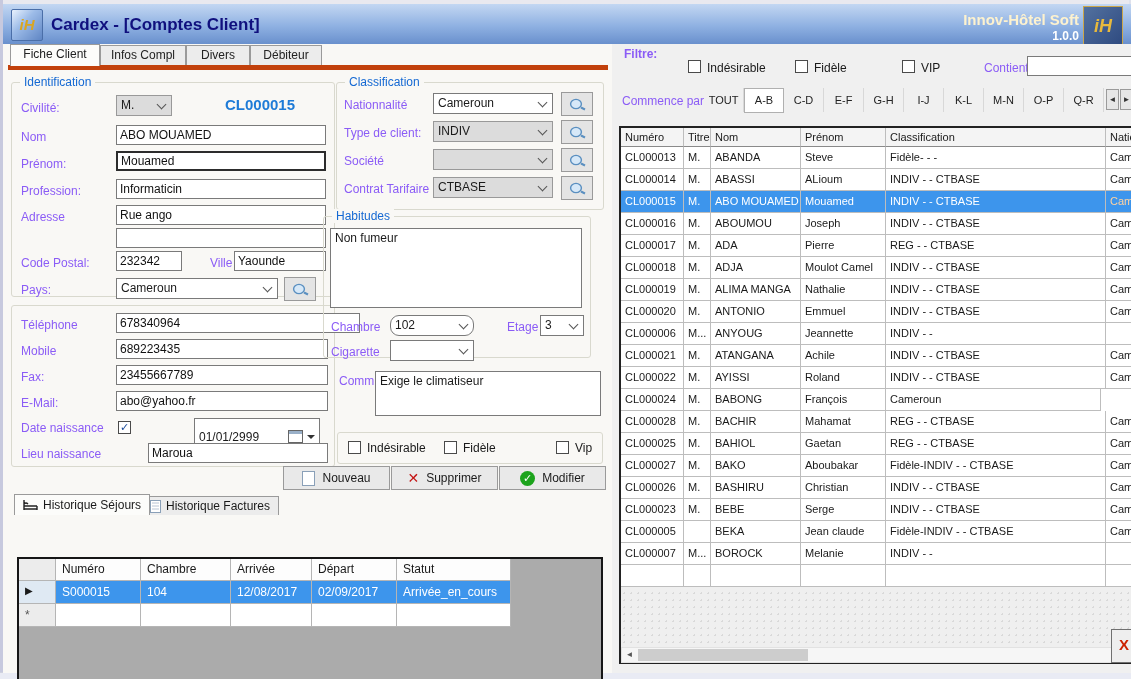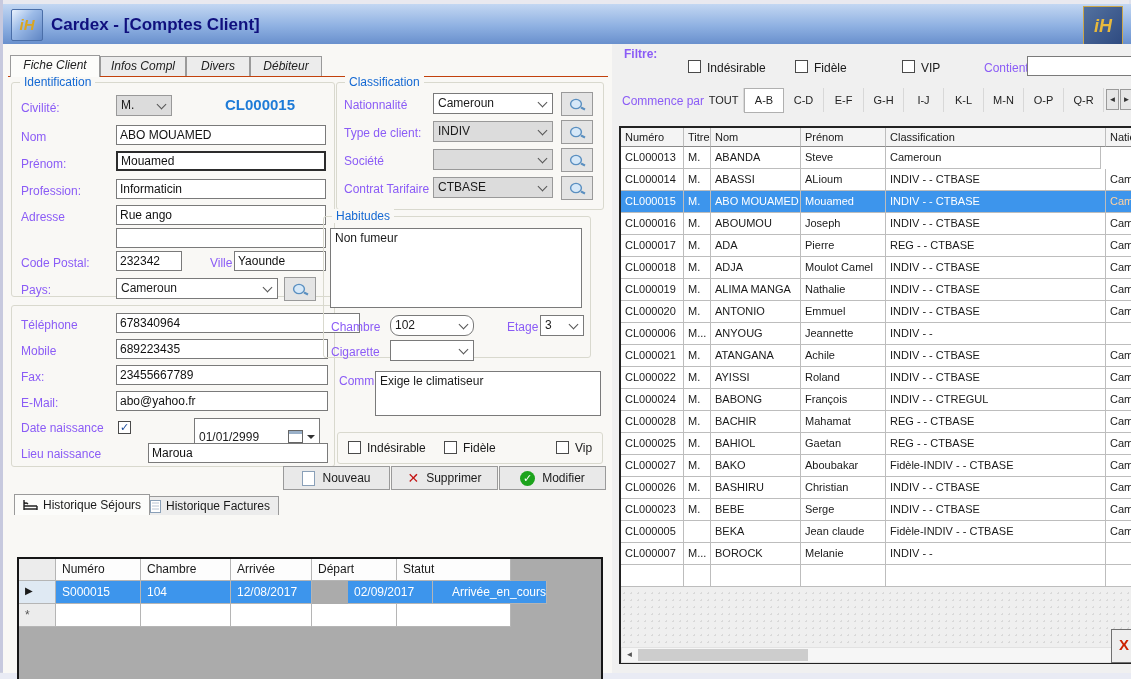--- a/index.html
+++ b/index.html
@@ -21,21 +21,21 @@
     color:#d9a520;font-weight:bold;font-style:italic;font-size:15px;text-align:center;line-height:30px;}
   .win-title{position:absolute;left:48px;top:11px;font-size:17px;font-weight:bold;color:var(--title_text,#10107e);}
   .brand{position:absolute;right:52px;top:7px;text-align:right;}
   .brand-name{font-size:15px;font-weight:bold;color:var(--brand_text,#fdf2cf);}
   .brand-ver{font-size:12px;font-weight:bold;color:#ffffff;margin-top:1px;}
   .brand-logo{position:absolute;right:8px;top:2px;width:38px;height:38px;border:1px solid #caa64a;
     background:linear-gradient(135deg,#53719f 0%,#2e4a80 100%);
     color:#e8b93c;font-weight:bold;font-style:italic;font-size:18px;text-align:center;line-height:38px;}
   
   .leftpage{position:absolute;left:3px;top:44px;width:609px;bottom:6px;background:#f9f8f5;}
-  .tabstrip{position:absolute;left:5px;top:11px;right:4px;height:21px;border-bottom:1px solid #c2410c;font-style:italic;}
+  .tabstrip{position:absolute;left:5px;top:0;right:4px;height:21px;border-bottom:5px solid #c2410c;}
   .tab{position:absolute;top:1px;height:19px;background:#ececec;border:1px solid #9a9a9a;border-bottom:none;
     text-align:center;line-height:19px;font-size:12px;color:#222;}
   .tab.active{background:#fcfcfa;height:21px;top:0;z-index:2;}
   
   .gb{position:absolute;border:1px solid #d9d9ce;border-radius:3px;}
   .gbt{position:absolute;top:-8px;left:8px;background:#f9f8f5;padding:0 4px;color:var(--accent_blue,#1569d3);font-size:12px;}
   .lbl{position:absolute;font-size:12px;color:#8b5cf6;white-space:nowrap;}
   .tb{position:absolute;height:20px;border:1px solid #7a7a7a;background:#fff;font-size:12px;
       padding:0 3px;box-sizing:border-box;font-family:"Liberation Sans",sans-serif;color:#111;}
   .tb.focus{border:2px solid #2c2c2c;}
@@ -110,20 +110,24 @@
 <body>
 
 <div class="frame-top"></div>
 <div class="frame-left"></div>
 <div class="frame-right"></div>
 <div class="frame-bottom"></div>
 
 <div class="titlebar">
   <div class="app-icon">iH</div>
   <div class="win-title">Cardex - [Comptes Client]</div>
+  <div class="brand">
+    <div class="brand-name">Innov-Hôtel Soft</div>
+    <div class="brand-ver">1.0.0</div>
+  </div>
   <div class="brand-logo">iH</div>
 </div>
 
 <div class="leftpage">
 
   <div class="tabstrip">
     <div class="tab active" style="left:2px;width:88px;">Fiche Client</div>
     <div class="tab" style="left:92px;width:84px;">Infos Compl</div>
     <div class="tab" style="left:178px;width:62px;">Divers</div>
     <div class="tab" style="left:242px;width:70px;">Débiteur</div>
@@ -273,22 +277,22 @@
         <div class="sc sh" style="width:90px;">Chambre</div>
         <div class="sc sh" style="width:81px;">Arrivée</div>
         <div class="sc sh" style="width:85px;">Départ</div>
         <div class="sc sh" style="width:114px;">Statut</div>
       </div>
       <div class="srow selected">
         <div class="sc srh" style="width:37px;font-size:10px;">▶</div>
         <div class="sc data" style="width:85px;">S000015</div>
         <div class="sc data" style="width:90px;">104</div>
         <div class="sc data" style="width:81px;">12/08/2017</div>
-        <div class="sc data" style="width:85px;margin-left:36px;">02/09/2017</div>
-        <div class="sc data" style="width:114px;text-align:right;">Arrivée_en_cours</div>
+        <div class="sc data" style="width:85px;">02/09/2017</div>
+        <div class="sc data" style="width:114px;">Arrivée_en_cours</div>
       </div>
       <div class="srow">
         <div class="sc srh" style="width:37px;color:#555;">*</div>
         <div class="sc" style="width:85px;"></div>
           <div class="sc" style="width:90px;"></div>
         <div class="sc" style="width:81px;"></div>
           <div class="sc" style="width:85px;"></div>
         <div class="sc" style="width:114px;"></div>
       </div>
     </div>
@@ -333,20 +337,21 @@
     <div class="gc c4">Classification</div>
     <div class="gc c5">Nationalité</div>
   </div>
   <div>
 
   <div class="grow">
         <div class="gc c0">CL000013</div>
         <div class="gc c1">M.</div>
         <div class="gc c2">ABANDA</div>
         <div class="gc c3">Steve</div>
+        <div class="gc c4">Fidèle- -  -</div>
         <div class="gc c5">Cameroun</div>
       </div>
       <div class="grow">
         <div class="gc c0">CL000014</div>
         <div class="gc c1">M.</div>
         <div class="gc c2">ABASSI</div>
         <div class="gc c3">ALioum</div>
         <div class="gc c4">INDIV -  - CTBASE</div>
         <div class="gc c5">Cameroun</div>
       </div>
@@ -420,21 +425,20 @@
         <div class="gc c2">AYISSI</div>
         <div class="gc c3">Roland</div>
         <div class="gc c4">INDIV -  - CTBASE</div>
         <div class="gc c5">Cameroun</div>
       </div>
       <div class="grow">
         <div class="gc c0">CL000024</div>
         <div class="gc c1">M.</div>
         <div class="gc c2">BABONG</div>
         <div class="gc c3">François</div>
-        <div class="gc c4">INDIV -  - CTREGUL</div>
         <div class="gc c5">Cameroun</div>
       </div>
       <div class="grow">
         <div class="gc c0">CL000028</div>
         <div class="gc c1">M.</div>
         <div class="gc c2">BACHIR</div>
         <div class="gc c3">Mahamat</div>
         <div class="gc c4">REG -  - CTBASE</div>
         <div class="gc c5">Cameroun</div>
       </div>

